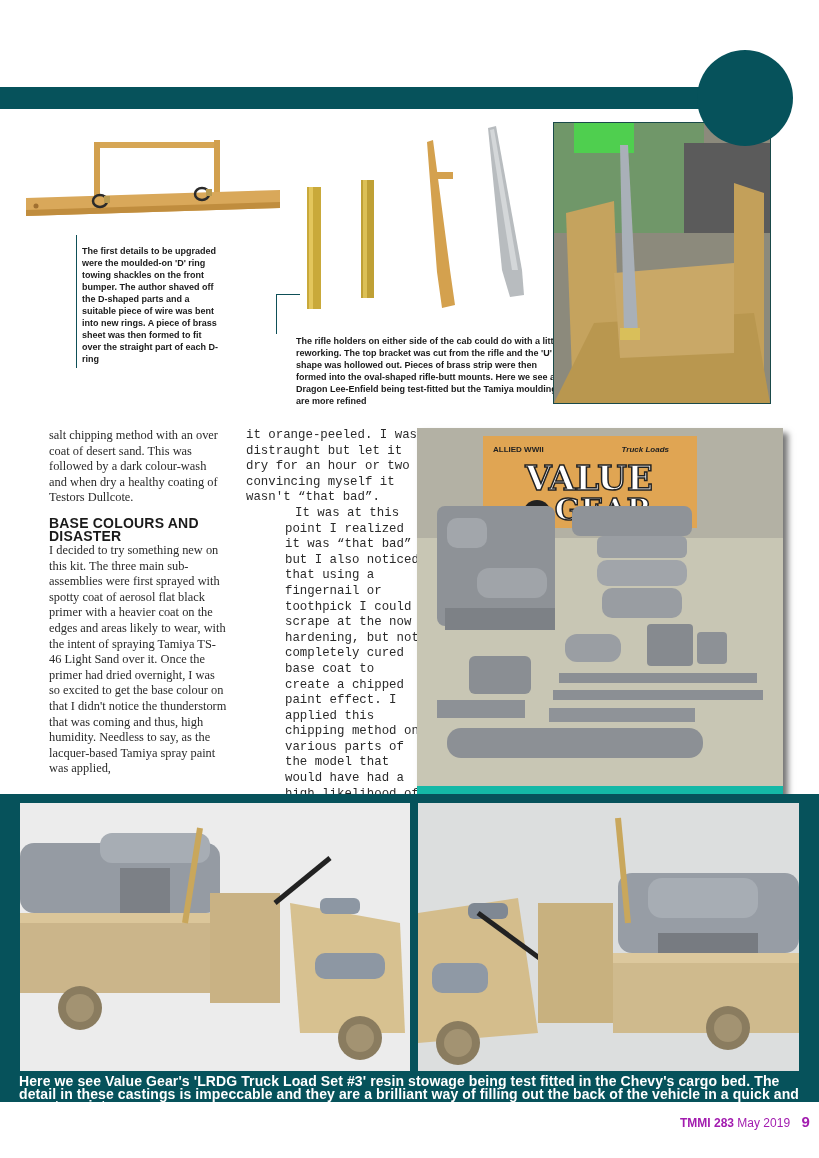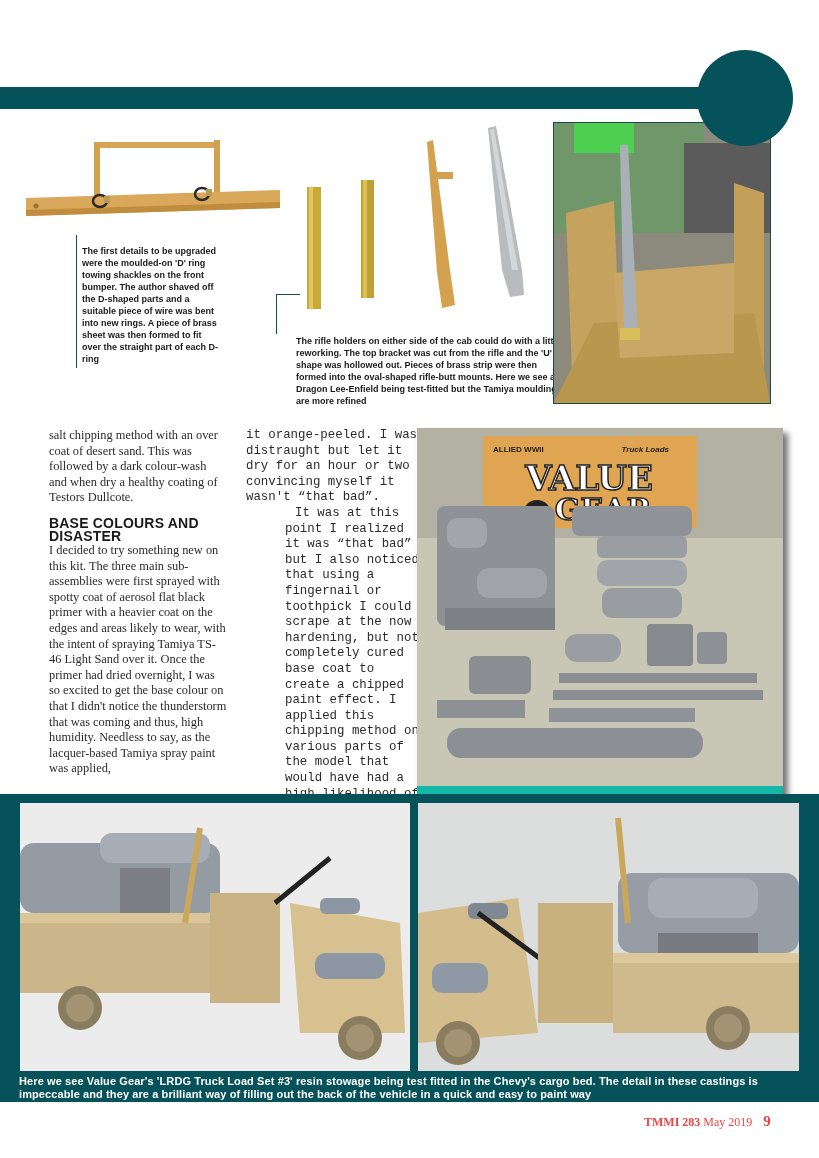--- a/index.html
+++ b/index.html
@@ -26,23 +26,23 @@
   .col .indent{text-indent:10px;margin-left:39px;}
   .col1{left:49px;top:428px;width:178px;}
   .col2{left:246px;top:428px;width:178px;font-family:Liberation Mono, monospace;}
   .subhead{font-family:"Liberation Sans",sans-serif;font-weight:bold;font-size:14px;line-height:13px;color:#1a1a1a;margin-top:11px !important;letter-spacing:0.2px;}
   .cont-icon{display:inline-block;width:11px;height:11px;border-radius:50%;background:#111;vertical-align:-1px;margin-left:6px;position:relative;}
   .cont-icon::after{content:"";position:absolute;left:4px;top:2.5px;border-left:4px solid #fff;border-top:3px solid transparent;border-bottom:3px solid transparent;}
   
   .bottom-panel{left:0;top:794px;width:819px;height:308px;background:var(--teal);}
   .truck1{left:20px;top:803px;width:390px;height:268px;background:linear-gradient(180deg,#f2f2f2 0%,#e6e6e6 60%,#d8d8d8 100%);}
   .truck2{left:418px;top:803px;width:381px;height:268px;background:linear-gradient(180deg,#d5d8d8 0%,#e4e4e4 50%,#d6d6d6 100%);}
-  .bottom-cap{left:19px;top:1075px;width:780px;font-family:"Liberation Sans",sans-serif;font-weight:bold;font-size:11px;line-height:12.5px;color:#ffffff;letter-spacing:0.1px;}
-  
-  .footer{left:644px;top:1113px;font-family:Liberation Serif, serif;font-size:12px;color:#ef4444;white-space:nowrap;}
+  .bottom-cap{left:19px;top:1075px;width:780px;font-family:"Liberation Sans",sans-serif;font-weight:bold;font-size:14px;line-height:12.5px;color:#ffffff;letter-spacing:0.1px;}
+  
+  .footer{left:680px;top:1113px;font-family:Liberation Sans, sans-serif;font-size:12px;color:#a21caf;white-space:nowrap;}
   .footer .mag{font-weight:bold;}
   .footer .num{font-weight:bold;font-size:15px;margin-left:8px;}
 </style>
 </head>
 <body>
 
 <div style="--teal:#06525b;position:absolute;inset:0;">
 
   <div class="abs top-band"></div>
   <div class="abs top-circle"></div>

